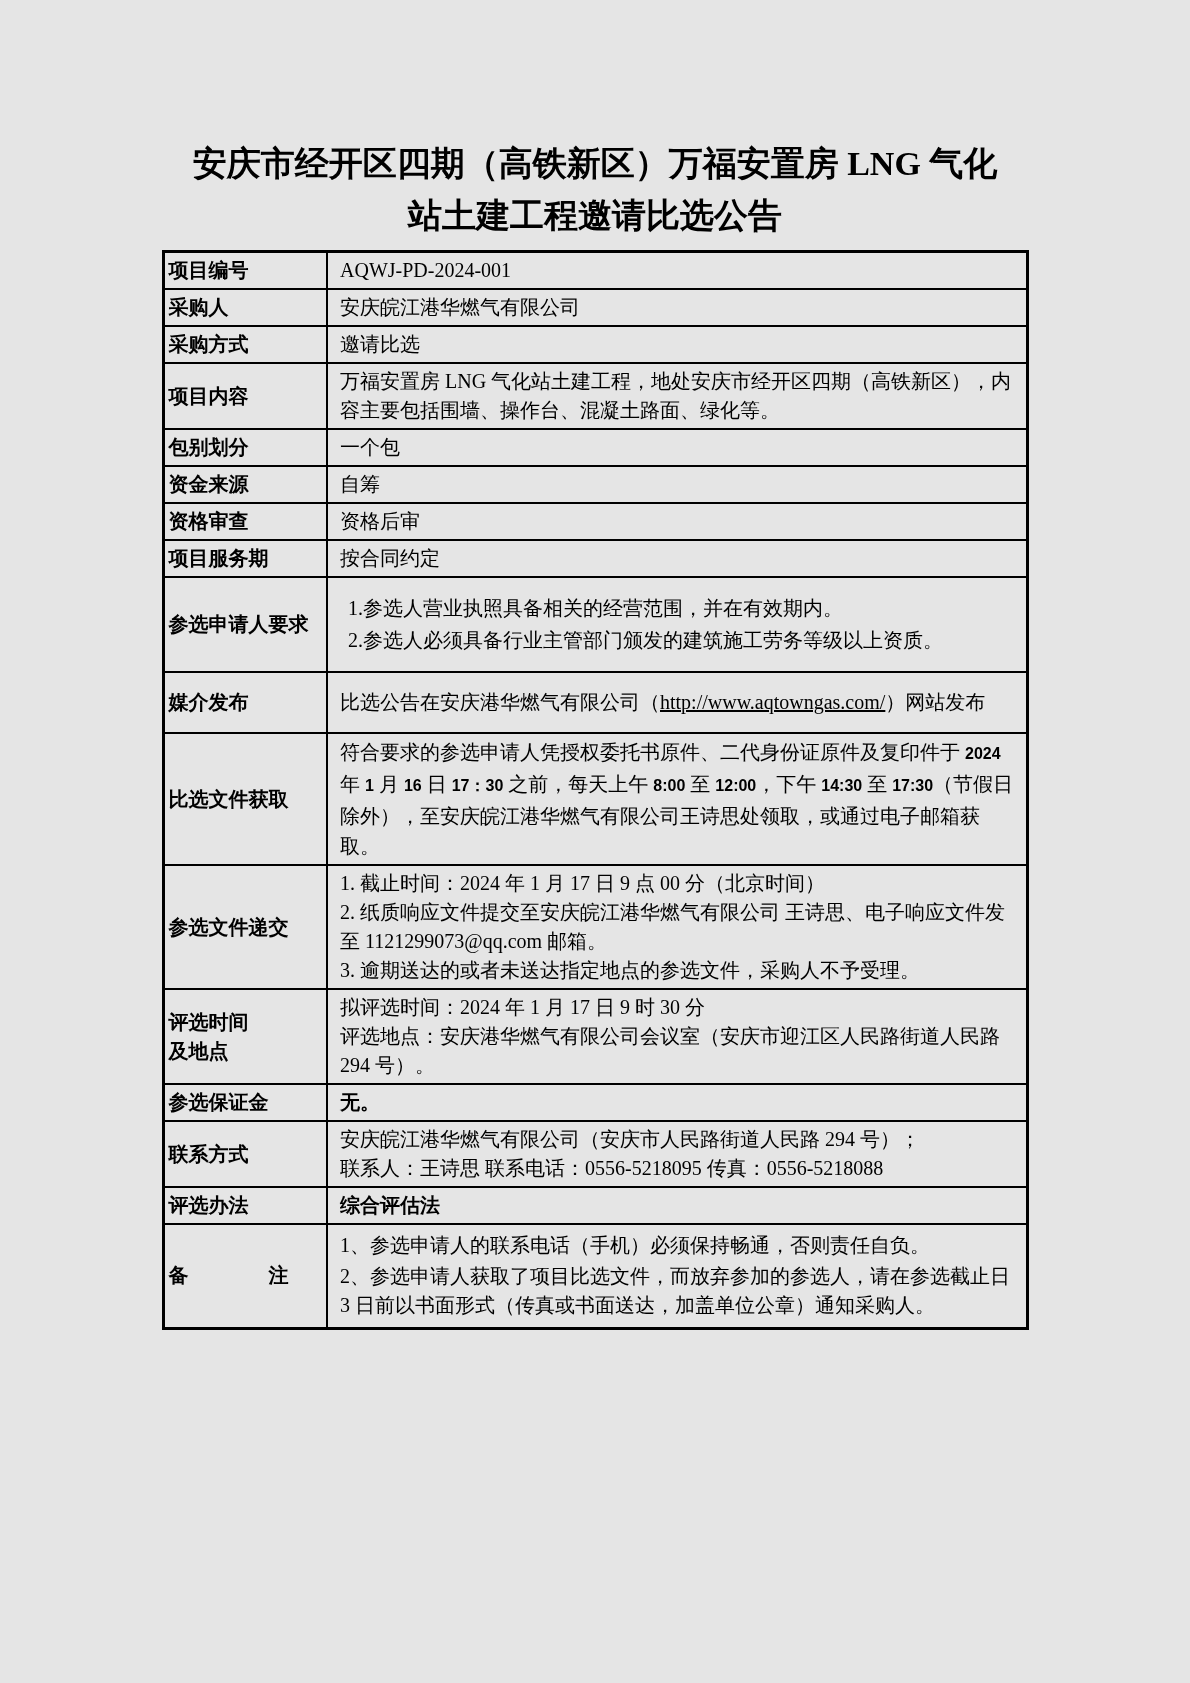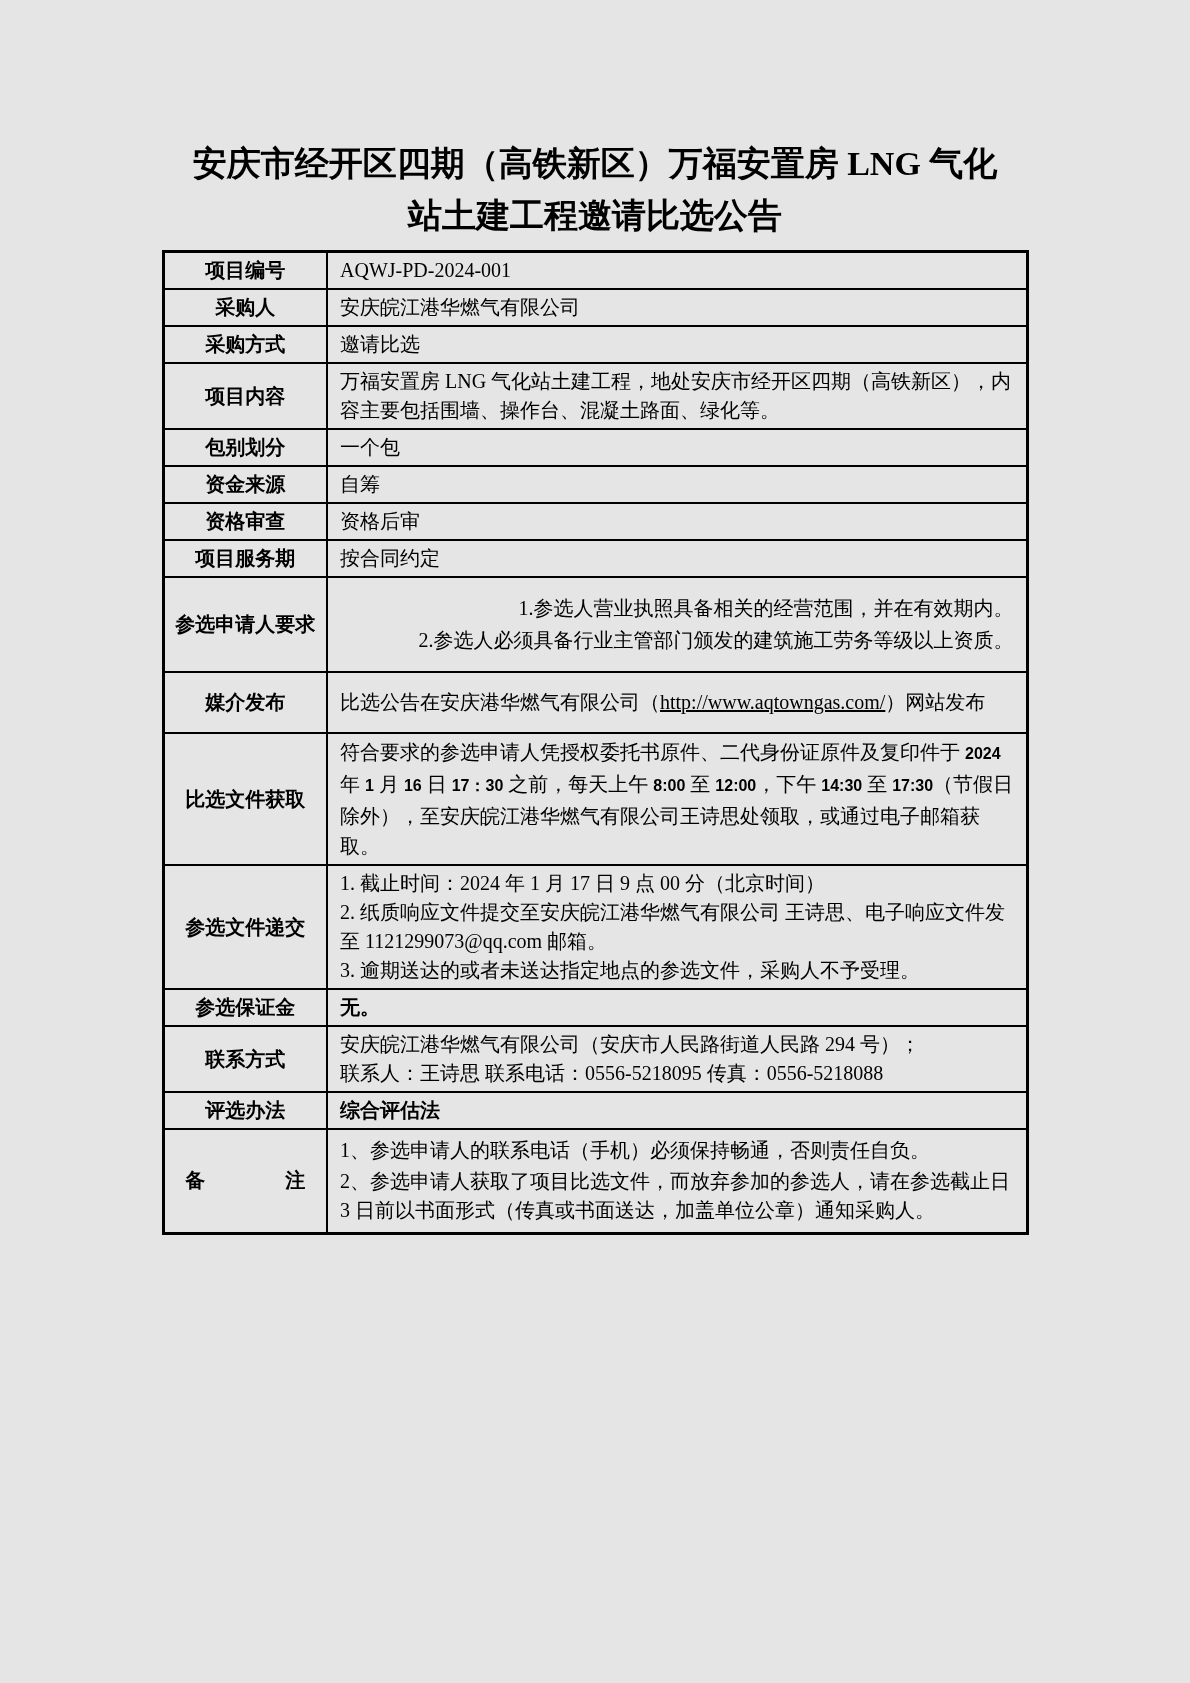--- a/index.html
+++ b/index.html
@@ -15,21 +15,21 @@
   }
   table.doc{
     width:867px;margin:0 auto;border-collapse:collapse;
     border:3px solid #000;table-layout:fixed;
   }
   table.doc td{
     border:2px solid #000;font-size:20px;line-height:29px;
     vertical-align:middle;box-sizing:border-box;
   }
   td.label{
-    width:164px;text-align:center;font-weight:bold;
+    width:164px;text-align:left;font-weight:bold;
     white-space:pre-line;padding:2px 4px;
   }
   td.content{padding:3px 12px;}
   .line{margin:0;}
   .num-sans{
     font-family:"Liberation Sans","DejaVu Sans",sans-serif;
     font-weight:bold;font-size:16px;
   }
   .b{font-weight:bold;}
   .link{text-decoration:underline;color:#000;cursor:pointer;text-align:center;}
@@ -37,21 +37,21 @@
   tr[data-row="project_no"] td{height:31px;}
   tr[data-row="project_name"] td{height:30px;}
   tr[data-row="purchaser"] td{height:30px;}
   tr[data-row="method"] td{height:33px;}
   tr[data-row="content"] td{height:60px;}
   tr[data-row="packages"] td{height:33px;}
   tr[data-row="funding"] td{height:29px;}
   tr[data-row="qualification"] td{height:30px;}
   tr[data-row="service_period"] td{height:30px;}
   tr[data-row="applicant_requirements"] td{height:95px;}
-  tr[data-row="applicant_requirements"] .line{margin:3px 0;text-align:right;}
+  tr[data-row="applicant_requirements"] .line{margin:3px 8px;}
   tr[data-row="media"] td{height:61px;}
   tr[data-row="doc_obtain"] td{height:90px;}
   tr[data-row="doc_obtain"] .content{line-height:30px;}
   tr[data-row="doc_submission"] td{height:118px;}
   tr[data-row="evaluation_time_place"] td{height:90px;}
   tr[data-row="deposit"] td{height:32px;margin-top:10px;}
   tr[data-row="contact"] td{height:61px;}
   tr[data-row="evaluation_method"] td{height:32px;}
   tr[data-row="remarks"] td{height:104px;}
   tr[data-row="remarks"] .line{margin:2px 0;}
@@ -132,20 +132,28 @@
           </td>
         </tr>
         <tr data-row="doc_submission">
           <td class="label">参选文件递交</td>
           <td class="content">
             <div class="line"><span>1. 截止时间：2024 年 1 月 17 日 9 点 00 分（北京时间）</span></div>
             <div class="line"><span>2. 纸质响应文件提交至安庆皖江港华燃气有限公司 王诗思、电子响应文件发至 1121299073@qq.com 邮箱。</span></div>
             <div class="line"><span>3. 逾期送达的或者未送达指定地点的参选文件，采购人不予受理。</span></div>
           </td>
         </tr>
+        <tr data-row="evaluation_time_place">
+          <td class="label">评选时间
+及地点</td>
+          <td class="content">
+            <div class="line"><span>拟评选时间：2024 年 1 月 17 日 9 时 30 分</span></div>
+            <div class="line"><span>评选地点：安庆港华燃气有限公司会议室（安庆市迎江区人民路街道人民路 294 号）。</span></div>
+          </td>
+        </tr>
         <tr data-row="deposit">
           <td class="label">参选保证金</td>
           <td class="content">
             <div class="line"><span class="b">无。</span></div>
           </td>
         </tr>
         <tr data-row="contact">
           <td class="label">联系方式</td>
           <td class="content">
             <div class="line"><span>安庆皖江港华燃气有限公司（安庆市人民路街道人民路 294 号）；</span></div>

